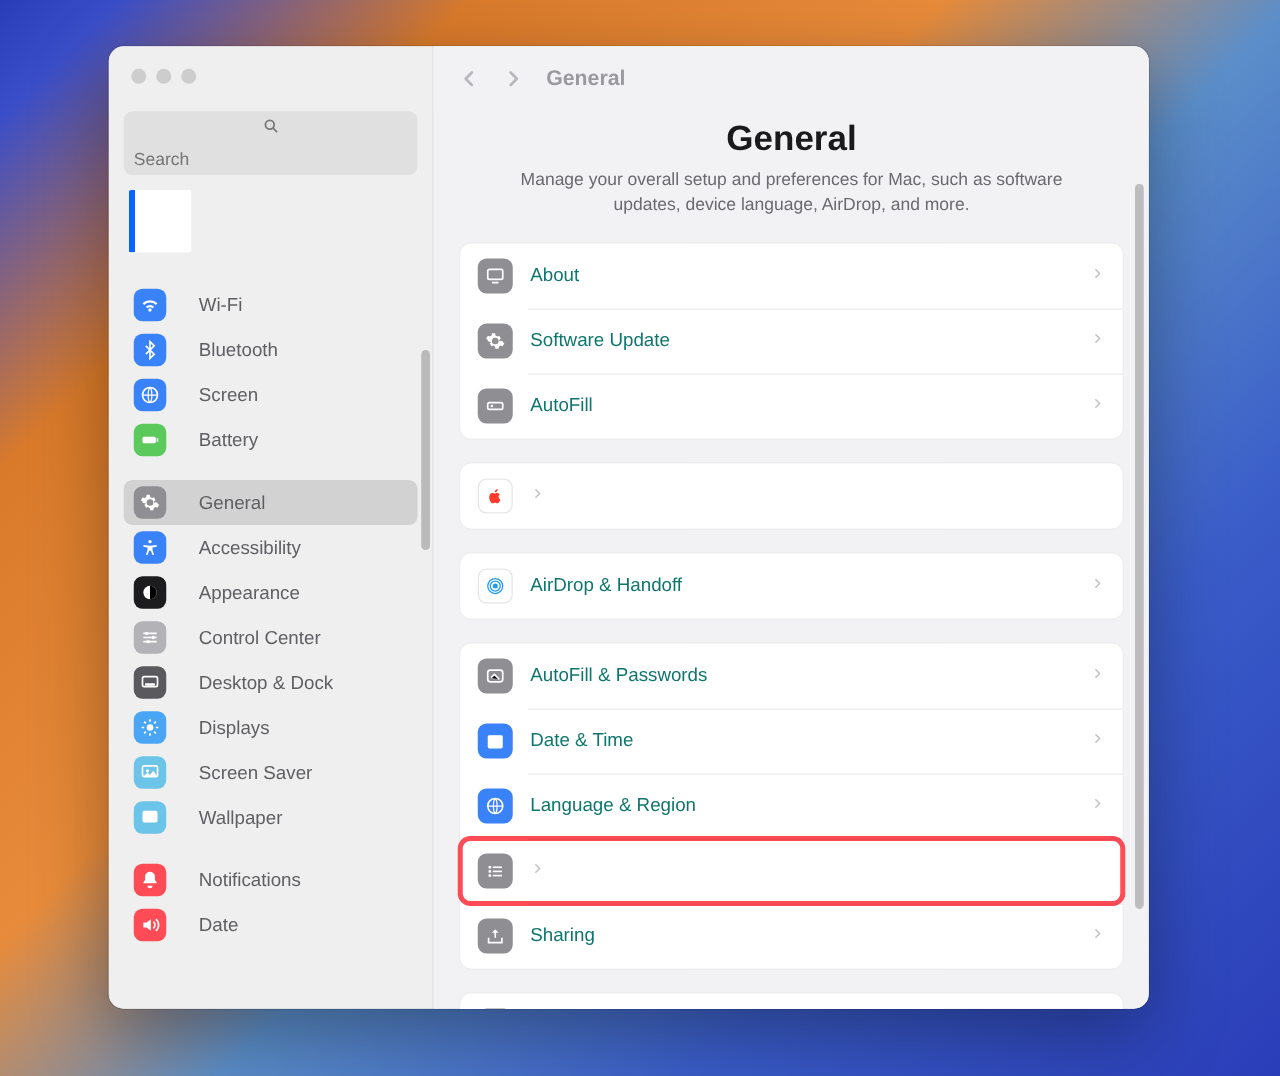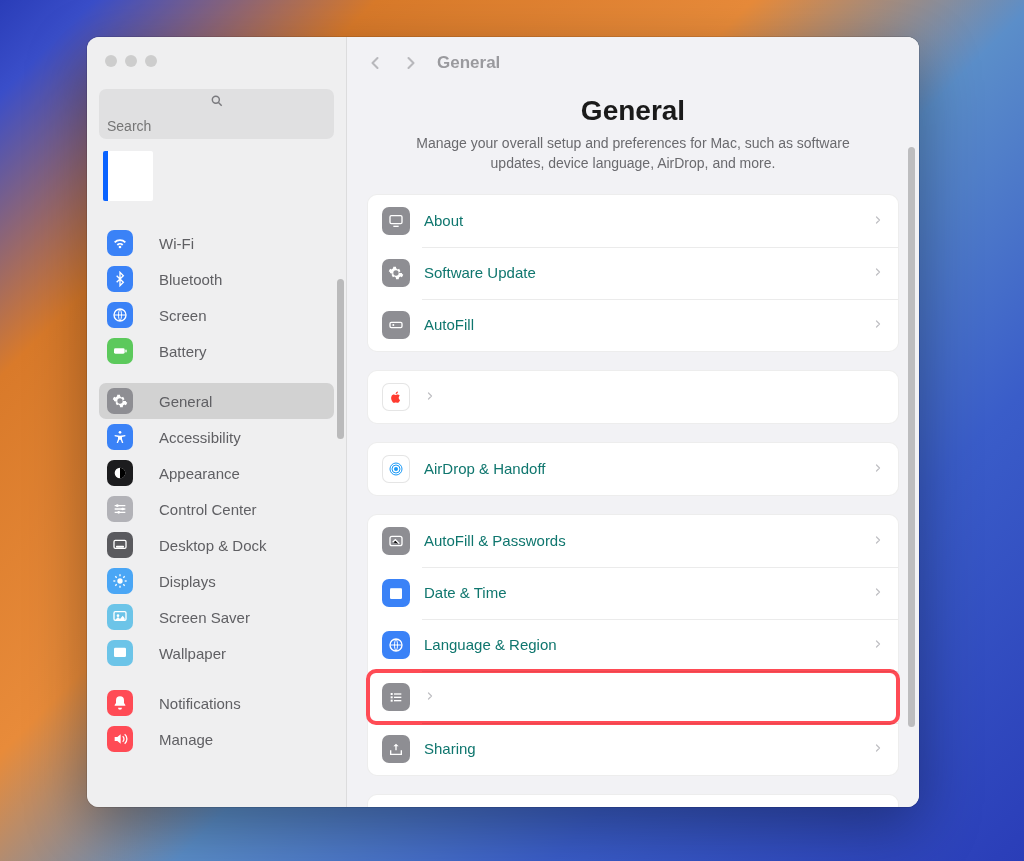--- a/index.html
+++ b/index.html
@@ -356,21 +356,21 @@
                 </svg>
               </span>
               <span class="lbl">Notifications</span>
             </div>
             <div class="sidebar-item">
               <span class="sidebar-icon ico-red">
                 <svg viewBox="0 0 24 24">
                   <use href="#i-sound"></use>
                 </svg>
               </span>
-              <span class="lbl">Manage</span>
+              <span class="lbl">Date</span>
             </div>
           </div>
         </div>
 
       <div class="sidebar-scrollbar"></div>
     </div>
   </aside>
 
   <main class="main">
     <div class="toolbar">

